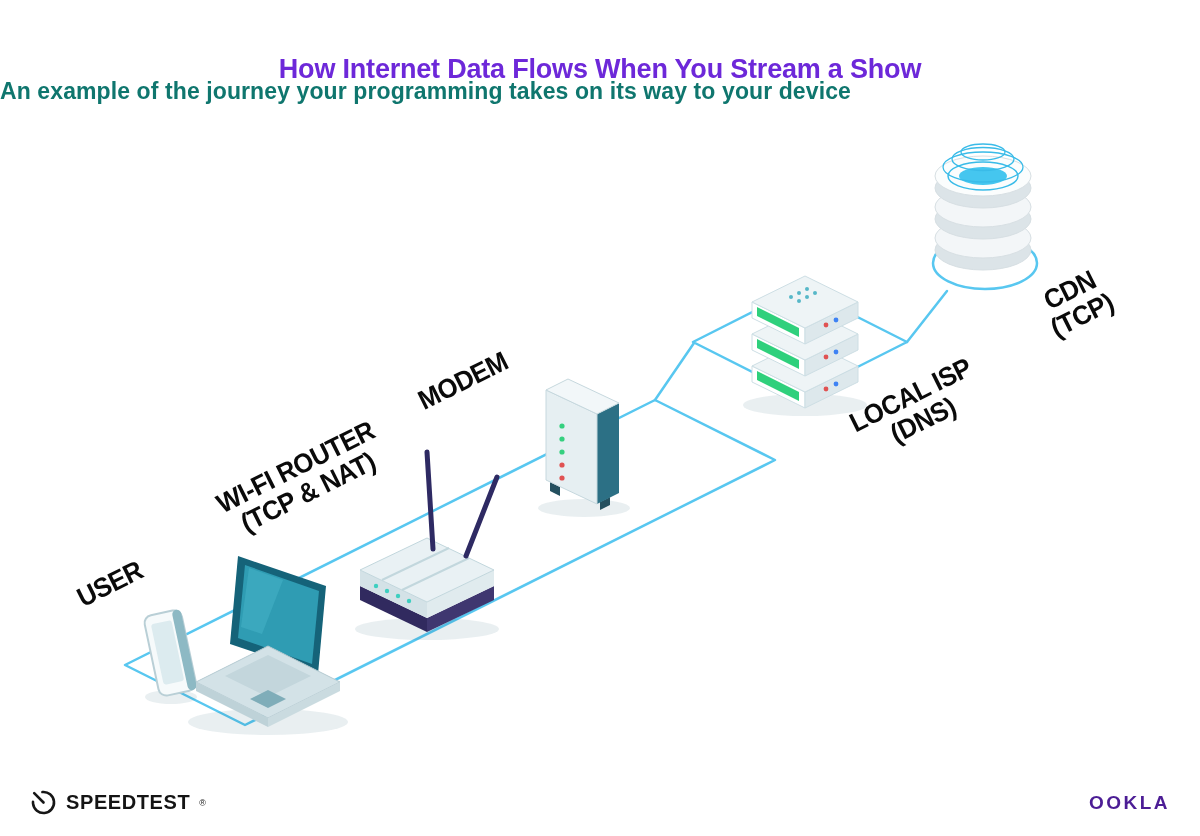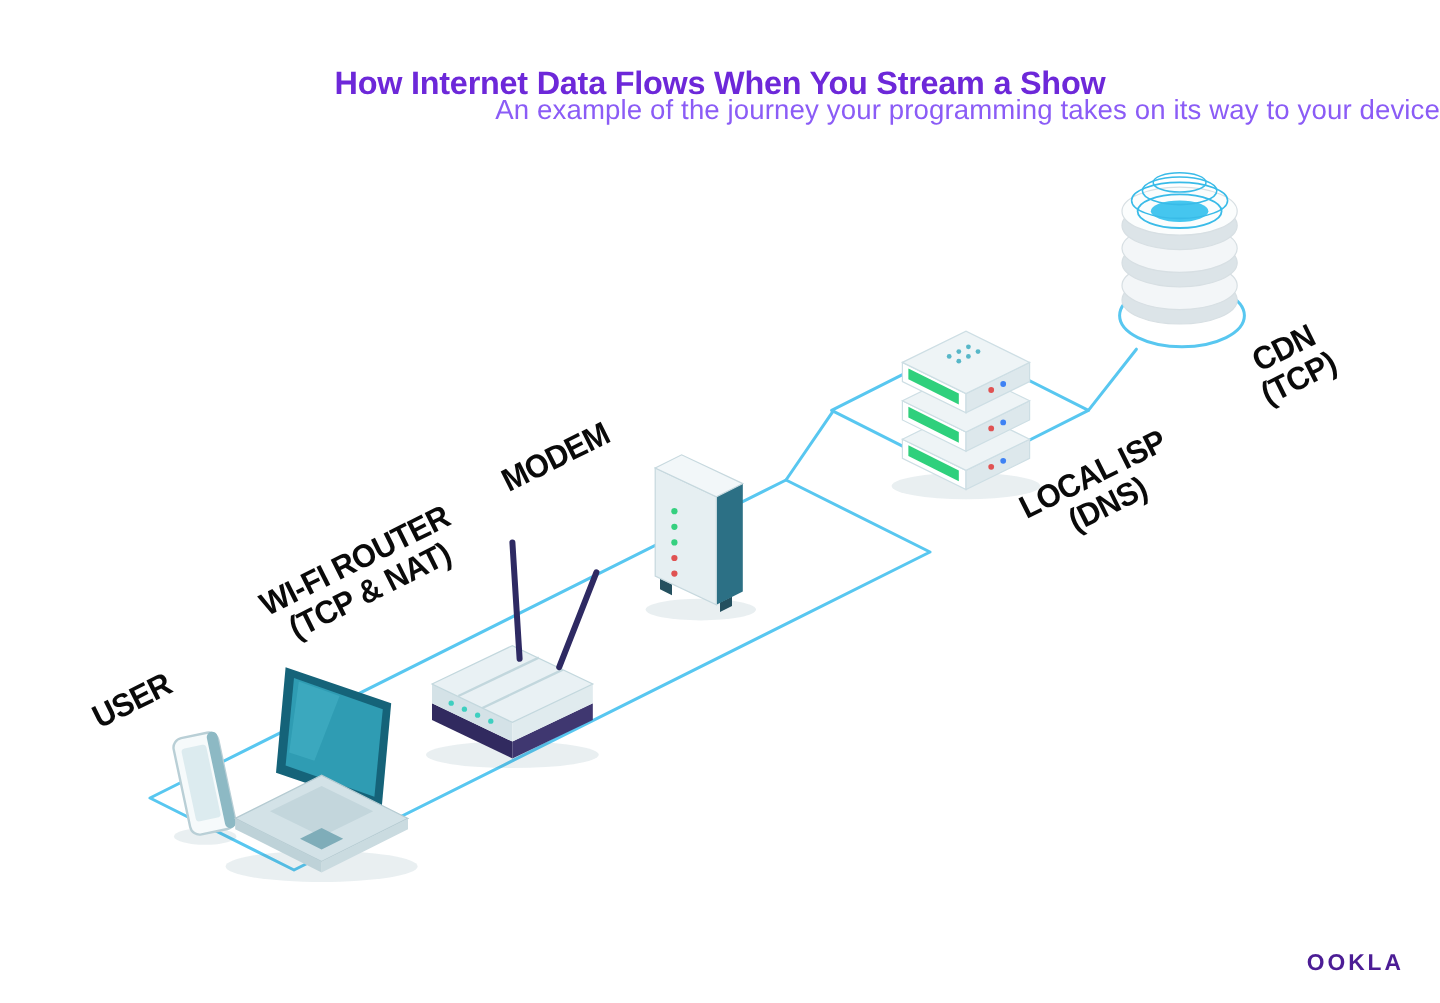--- a/index.html
+++ b/index.html
@@ -5,22 +5,22 @@
   html,body{margin:0;padding:0;background:#ffffff;}
   .stage{
     position:relative;width:1200px;height:836px;background:#ffffff;
     font-family:"Liberation Sans", sans-serif;overflow:hidden;
   }
   .title{
     position:absolute;top:38px;left:0;right:0;margin:16px;text-align:center;
     font-size:27px;font-weight:700;color:#6d28d9;letter-spacing:-0.2px;
   }
   .subtitle{
-    position:absolute;top:78px;left:0;right:0;text-align:right;
-    font-size:23px;font-weight:400;color:#8b5cf6;letter-spacing:0.1px;
+    position:absolute;top:78px;left:0;right:0;text-align:left;
+    font-size:23px;font-weight:700;color:#0f766e;letter-spacing:0.1px;
   }
   .scene{position:absolute;left:0;top:0;}
   .node-label{
     position:absolute;text-align:center;font-weight:700;color:#0a0a0a;
     font-size:27px;line-height:1.05;white-space:nowrap;letter-spacing:-0.5px;
     transform:translate(-50%,-50%) rotate(-26.5deg) scaleX(0.95);
   }
   .node-label span{display:block;}
   .footer-left{
     position:absolute;left:30px;top:789px;display:flex;align-items:center;gap:9px;
@@ -177,17 +177,25 @@
   </div>
   <div class="node-label" style="left:917px;top:408px;">
     <span>LOCAL ISP</span>
     <span>(DNS)</span>
   </div>
   <div class="node-label" style="left:1076px;top:303px;">
     <span>CDN</span>
     <span>(TCP)</span>
   </div>
 
+  <div class="footer-left">
+    <svg width="27" height="27" viewBox="0 0 27 27">
+      <circle cx="13.5" cy="13.5" r="10.5" fill="none" stroke="#161616" stroke-width="2.6" stroke-dasharray="51 15" stroke-linecap="round" transform="rotate(264 13.5 13.5)"></circle>
+      <line x1="13.5" y1="13.5" x2="4.2" y2="4.2" stroke="#161616" stroke-width="2.6" stroke-linecap="round"></line>
+    </svg>
+    <span class="wordmark">SPEEDTEST</span>
+      <sup>®</sup>
+  </div>
   <div class="footer-right">
     <span>OOKLA</span>
   </div>
 
 </div>
 
 </body></html>

